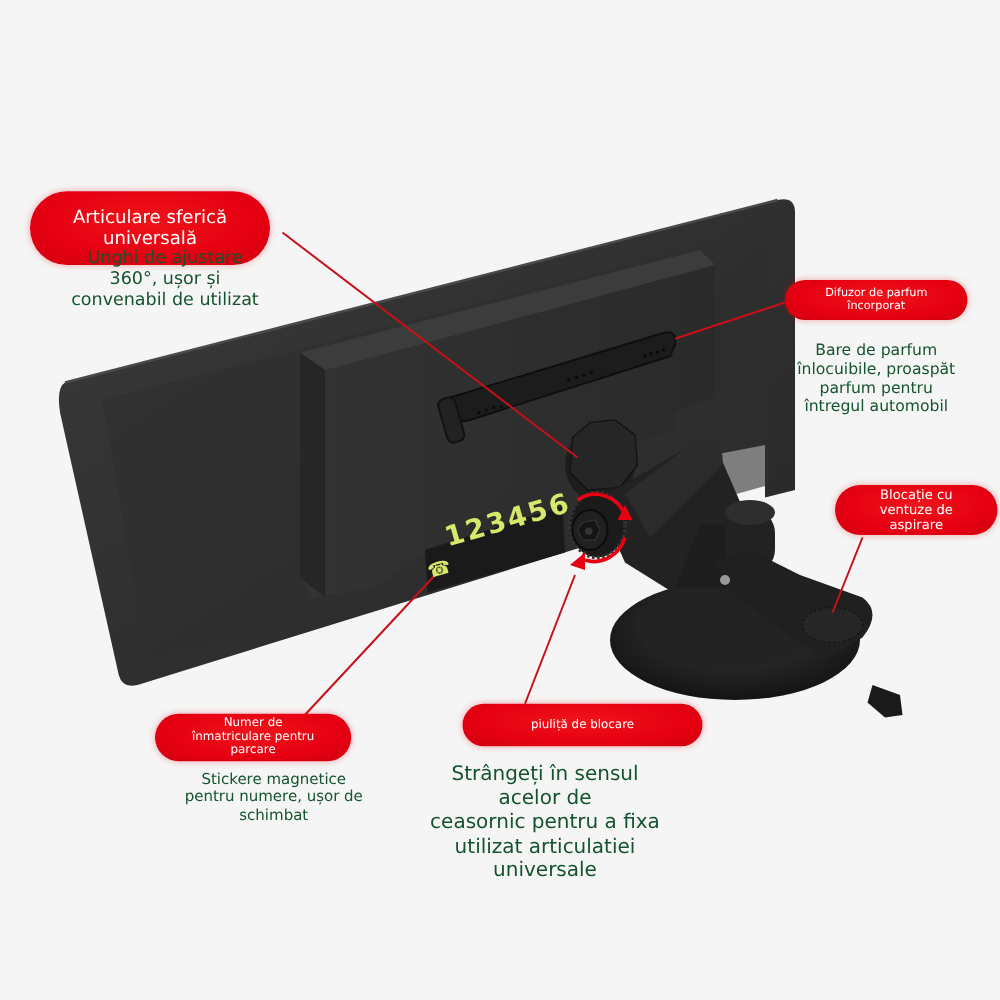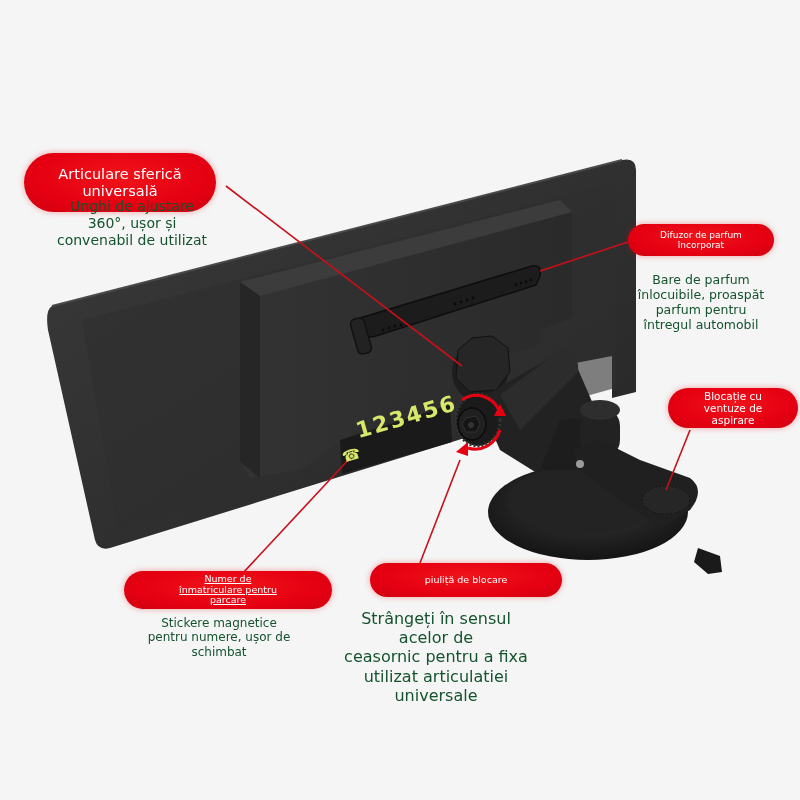--- a/index.html
+++ b/index.html
@@ -28,21 +28,21 @@
     line-height: 1.2;
   }
   #pill-joint { left: 24px; top: 153px; width: 192px; height: 59px; font-size: 14.5px; }
   #desc-joint { left: 36px; top: 198px; width: 192px; font-size: 14px; }
 
   #pill-diffuser { left: 628px; top: 224px; width: 146px; height: 32px; font-size: 9px; }
   #desc-diffuser { left: 620px; top: 272px; width: 162px; font-size: 12.5px; }
 
   #pill-suction { left: 646px; top: 388px; width: 130px; height: 40px; font-size: 10.5px; margin-left: 22px; }
 
-  #pill-plate { left: 124px; top: 571px; width: 208px; height: 38px; font-size: 9.5px; text-decoration: underline; }
+  #pill-plate { left: 124px; top: 571px; width: 157px; height: 38px; font-size: 9.5px; }
   #desc-plate { left: 110px; top: 616px; width: 218px; font-size: 12px; }
 
   #pill-nut { left: 370px; top: 563px; width: 192px; height: 34px; font-size: 9.5px; }
   #desc-nut { left: 340px; top: 609px; width: 192px; font-size: 16px; }
 
   .plate-number {
     position: absolute; left: 0; top: 0;
   }
 </style>
 </head>

